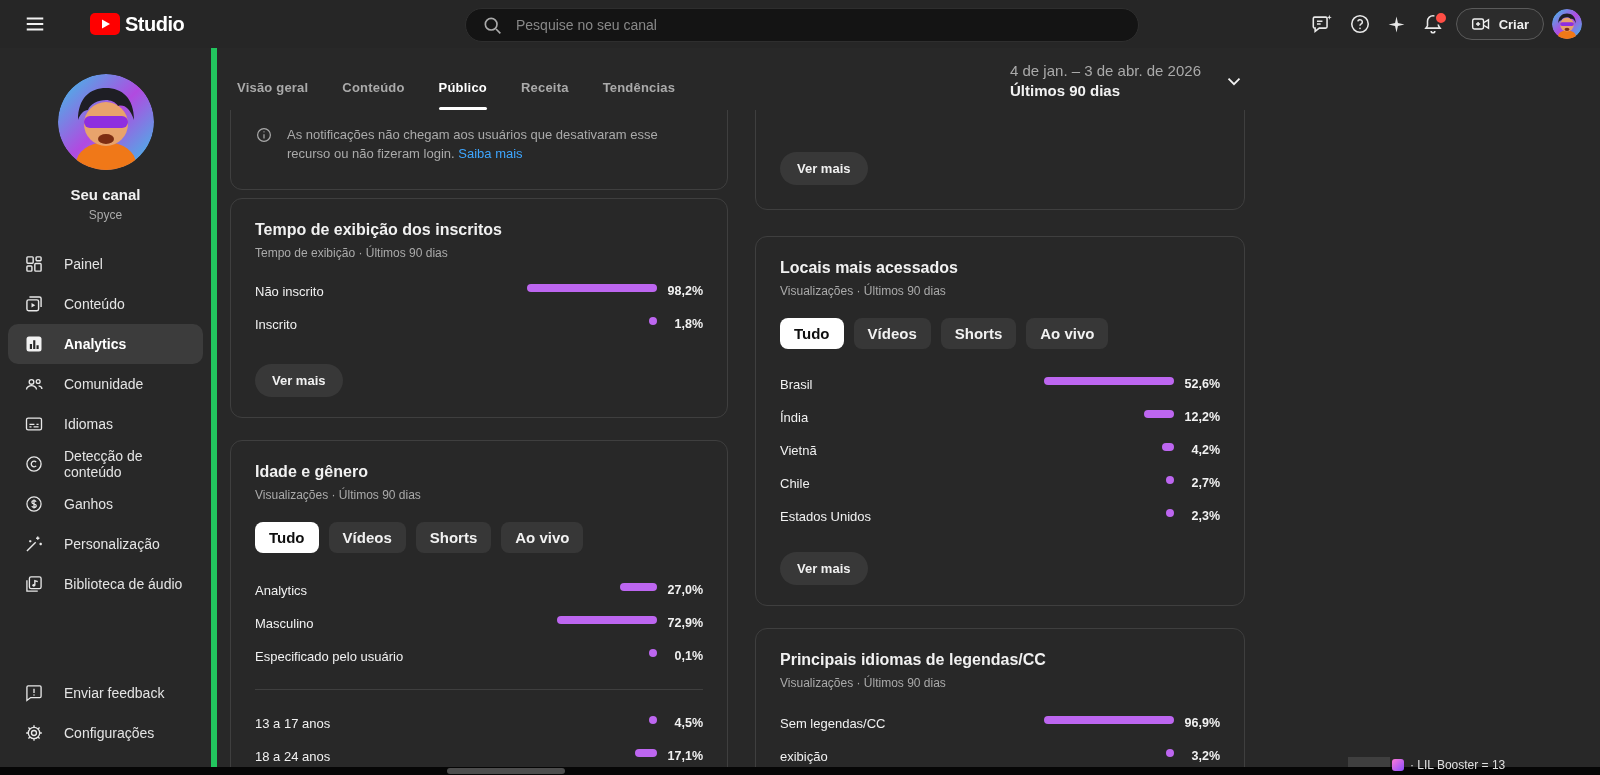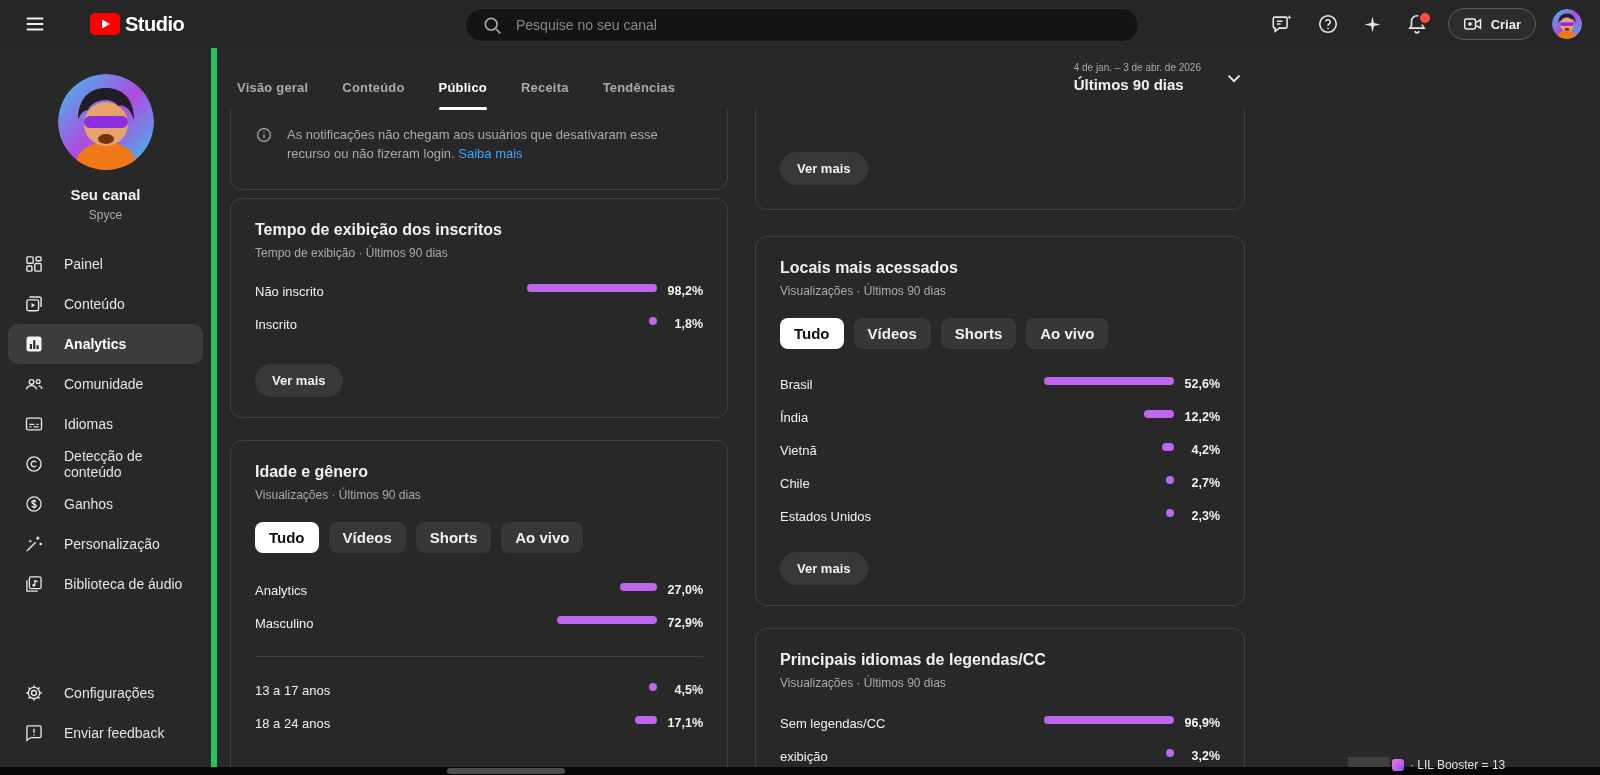--- a/index.html
+++ b/index.html
@@ -9,21 +9,21 @@
   
   .topbar{position:absolute;top:0;left:0;width:100%;height:48px;background:#262626;display:flex;align-items:center;z-index:30;}
   .topbar-left{display:flex;align-items:center;gap:40px;padding-left:20px;width:260px;}
   .icon-btn{background:none;border:none;padding:4px;cursor:pointer;display:flex;align-items:center;justify-content:center;position:relative;}
   .brand{display:flex;align-items:center;gap:5px;cursor:pointer;}
   .brand-text{font-size:20px;font-weight:bold;color:#fff;letter-spacing:-0.5px;}
   .searchbox{position:absolute;left:465px;top:8px;width:640px;height:32px;background:#141414;border:1px solid #2e2e2e;
     border-radius:17px;display:flex;align-items:center;gap:12px;padding:0 16px;}
   .searchbox input{flex:1;background:transparent;border:none;outline:none;color:#f1f1f1;font-size:14px;font-family:inherit;}
   .searchbox input::placeholder{color:#888;}
-  .topbar-right{position:absolute;right:18px;top:0;height:48px;display:flex;align-items:center;gap:16px;justify-content:space-between;}
+  .topbar-right{position:absolute;right:18px;top:0;height:48px;display:flex;align-items:center;gap:8px;justify-content:space-between;}
   .bell-dot{position:absolute;top:2px;right:0;width:10px;height:10px;border-radius:50%;background:#ff4e45;border:2px solid #262626;}
   .create-btn{display:flex;align-items:center;gap:8px;height:32px;padding:0 14px;border-radius:17px;border:1px solid #5a5a5a;
     background:#2c2c2c;color:#f1f1f1;font-size:13px;font-weight:bold;cursor:pointer;font-family:inherit;}
   .avatar-sm{width:30px;height:30px;border-radius:50%;overflow:hidden;cursor:pointer;}
 
   
   .sidebar{position:absolute;top:48px;left:0;width:211px;bottom:0;background:#282828;border-right:6px solid #22c55e;z-index:10;}
   .channel-block{text-align:center;padding-top:26px;}
   .avatar-lg{width:96px;height:96px;border-radius:50%;overflow:hidden;margin:0 auto;cursor:pointer;}
   .channel-name{margin-top:16px;font-size:15px;font-weight:bold;color:#f1f1f1;}
@@ -36,21 +36,21 @@
   .sidebar-footer{position:absolute;bottom:22px;left:0;right:0;}
 
   
   .main{position:absolute;top:48px;left:212px;right:0;bottom:0;}
   .tabs-header{position:relative;height:62px;background:#282828;z-index:5;}
   .tabs{display:flex;gap:34px;padding-left:25px;height:100%;}
   .tab{display:flex;align-items:flex-end;padding-bottom:15px;font-size:13px;font-weight:bold;letter-spacing:.2px;color:#aaa;cursor:pointer;position:relative;}
   .tab.active{color:#fff;}
   .tab.active::after{content:"";position:absolute;left:0;right:0;bottom:0;height:3px;background:#fff;border-radius:2px;}
   .date-picker{position:absolute;right:355px;top:14px;display:flex;align-items:center;gap:22px;cursor:pointer;}
-  .date-range{font-size:10px;color:#aaa;}
+  .date-range{font-size:15px;color:#aaa;}
   .date-label{font-size:15px;font-weight:bold;color:#f1f1f1;margin-top:3px;}
 
   .content{position:absolute;top:62px;left:0;right:0;height:657px;overflow:hidden;}
   .col{position:absolute;top:0;}
   .col-left{left:18px;width:498px;}
   .col-right{left:543px;width:490px;}
 
   .card{border:1px solid #3f3f3f;border-radius:12px;background:#282828;box-sizing:border-box;}
   .card-title{font-size:16px;font-weight:bold;color:#f1f1f1;}
   .card-sub{font-size:12px;color:#aaa;margin-top:7px;}
@@ -305,39 +305,39 @@
           </span>
         <span>Biblioteca de áudio</span>
       </div>
     </nav>
 
     <div class="sidebar-footer">
       <div class="nav-item">
         <span class="nav-icon">
             <svg viewBox="0 0 24 24" width="20" height="20">
               <g fill="none" stroke="currentColor" stroke-width="1.6">
+                <path d="M5 3.5h14A1.5 1.5 0 0 1 20.5 5v11a1.5 1.5 0 0 1-1.5 1.5H8L3.5 21V5A1.5 1.5 0 0 1 5 3.5z"></path>
+                <path d="M12 7v5"></path>
+                <circle cx="12" cy="14.5" r="0.9" fill="currentColor" stroke="none"></circle>
+              </g>
+            </svg>
+          </span>
+        <span>Enviar feedback</span>
+      </div>
+      <div class="nav-item">
+        <span class="nav-icon">
+            <svg viewBox="0 0 24 24" width="20" height="20">
+              <g fill="none" stroke="currentColor" stroke-width="1.6">
                 <circle cx="12" cy="12" r="3"></circle>
                 <circle cx="12" cy="12" r="6.8"></circle>
                 <path d="M12 2.6v2.6M12 18.8v2.6M2.6 12h2.6M18.8 12h2.6M5.3 5.3l1.9 1.9M16.8 16.8l1.9 1.9M18.7 5.3l-1.9 1.9M7.2 16.8l-1.9 1.9"></path>
               </g>
             </svg>
           </span>
         <span>Configurações</span>
-      </div>
-      <div class="nav-item">
-        <span class="nav-icon">
-            <svg viewBox="0 0 24 24" width="20" height="20">
-              <g fill="none" stroke="currentColor" stroke-width="1.6">
-                <path d="M5 3.5h14A1.5 1.5 0 0 1 20.5 5v11a1.5 1.5 0 0 1-1.5 1.5H8L3.5 21V5A1.5 1.5 0 0 1 5 3.5z"></path>
-                <path d="M12 7v5"></path>
-                <circle cx="12" cy="14.5" r="0.9" fill="currentColor" stroke="none"></circle>
-              </g>
-            </svg>
-          </span>
-        <span>Enviar feedback</span>
       </div>
     </div>
   </aside>
 
   <div class="main">
     <div class="tabs-header">
       <nav class="tabs">
         <span class="tab">Visão geral</span>
         <span class="tab">Conteúdo</span>
         <span class="tab active">Público</span>
@@ -416,20 +416,27 @@
                 </span>
               <span class="stat-value">27,0%</span>
             </div>
             <div class="stat-row">
               <span class="stat-label">Masculino</span>
               <span class="stat-bar-wrap">
                   <span class="stat-bar" style="width: 100px;"></span>
                 </span>
               <span class="stat-value">72,9%</span>
             </div>
+            <div class="stat-row">
+              <span class="stat-label">Especificado pelo usuário</span>
+              <span class="stat-bar-wrap">
+                  <span class="stat-bar" style="width: 8px;"></span>
+                </span>
+              <span class="stat-value">0,1%</span>
+            </div>
           </div>
           <div class="divider"></div>
           <div class="stats" style="margin-top:0;">
             <div class="stat-row">
               <span class="stat-label">13 a 17 anos</span>
               <span class="stat-bar-wrap">
                   <span class="stat-bar" style="width: 8px;"></span>
                 </span>
               <span class="stat-value">4,5%</span>
             </div>

